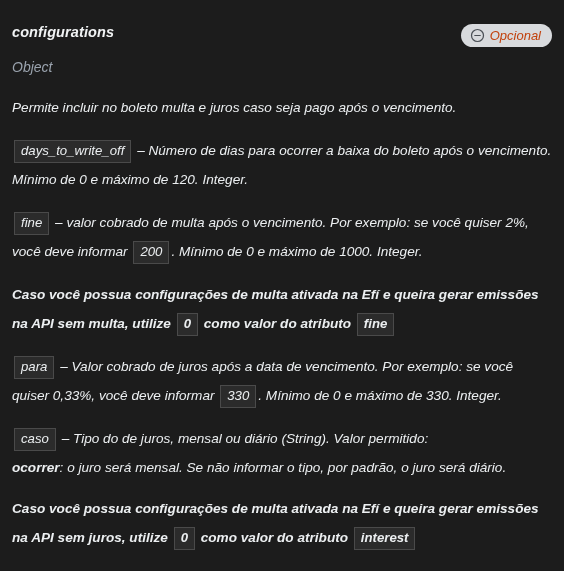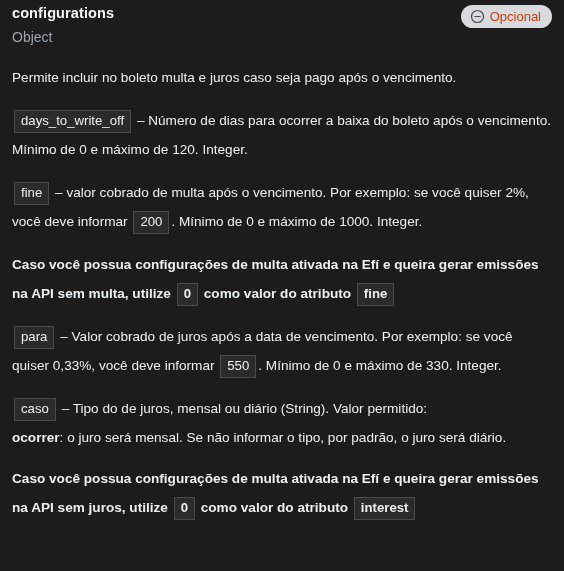--- a/index.html
+++ b/index.html
@@ -12,42 +12,43 @@
     width: 564px;
     height: 571px;
     font-family: "Liberation Sans", sans-serif;
     color: #e8eaed;
     overflow: hidden;
   }
   .page {
     width: 564px;
     height: 571px;
     background: #1c1c1c;
-    padding: 4px 12px 10px 12px;
+    padding: 23px 12px 10px 12px;
     position: relative;
+    font-style: italic;
   }
   .header {
     display: flex;
     align-items: flex-start;
     justify-content: space-between;
     margin-bottom: 16px;
   }
   .title-block { display: flex; flex-direction: column; }
   .prop-name {
     font-size: 14.5px;
     font-weight: bold;
     color: #f1f3f4;
     line-height: 19px;
     letter-spacing: 0.1px;
   }
   .prop-type {
     font-size: 14px;
     color: #9aa3ae;
     line-height: 20px;
-    margin-top: 4px;
+    margin-top: 15px;
   }
   .badge {
     display: inline-flex;
     align-items: center;
     gap: 5px;
     background: #d8dadd;
     color: #c2410c;
     border-radius: 999px;
     padding: 4px 11px 4px 9px;
     font-size: 13px;
@@ -110,21 +111,21 @@
   <p class="para">
     <span class="code">fine</span><span> – valor cobrado de multa após o vencimento. Por exemplo: se você quiser 2%, você deve informar </span><span class="code">200</span><span>. Mínimo de 0 e máximo de 1000. Integer.</span>
   </p>
 
   <p class="para bold">
     <span>Caso você possua configurações de multa ativada na Efí e queira gerar emissões na API sem multa, utilize </span><span class="code">0</span><span> como valor do atributo </span><span class="code">fine</span>
   </p>
 
 
   <p class="para">
-    <span class="code">para</span><span> – Valor cobrado de juros após a data de vencimento. Por exemplo: se você quiser 0,33%, você deve informar </span><span class="code">550</span><span>. Mínimo de 0 e máximo de 330. Integer.</span>
+    <span class="code">para</span><span> – Valor cobrado de juros após a data de vencimento. Por exemplo: se você quiser 0,33%, você deve informar </span><span class="code">330</span><span>. Mínimo de 0 e máximo de 330. Integer.</span>
   </p>
 
   <p class="para tight">
     <span class="code">caso</span><span> – Tipo do de juros, mensal ou diário (String). Valor permitido:</span><br>
     <span class="bold-inline">ocorrer</span><span>: o juro será mensal. Se não informar o tipo, por padrão, o juro será diário.</span>
   </p>
 
   <p class="para bold">
     <span>Caso você possua configurações de multa ativada na Efí e queira gerar emissões na API sem juros, utilize </span><span class="code">0</span><span> como valor do atributo </span><span class="code">interest</span>
   </p>

